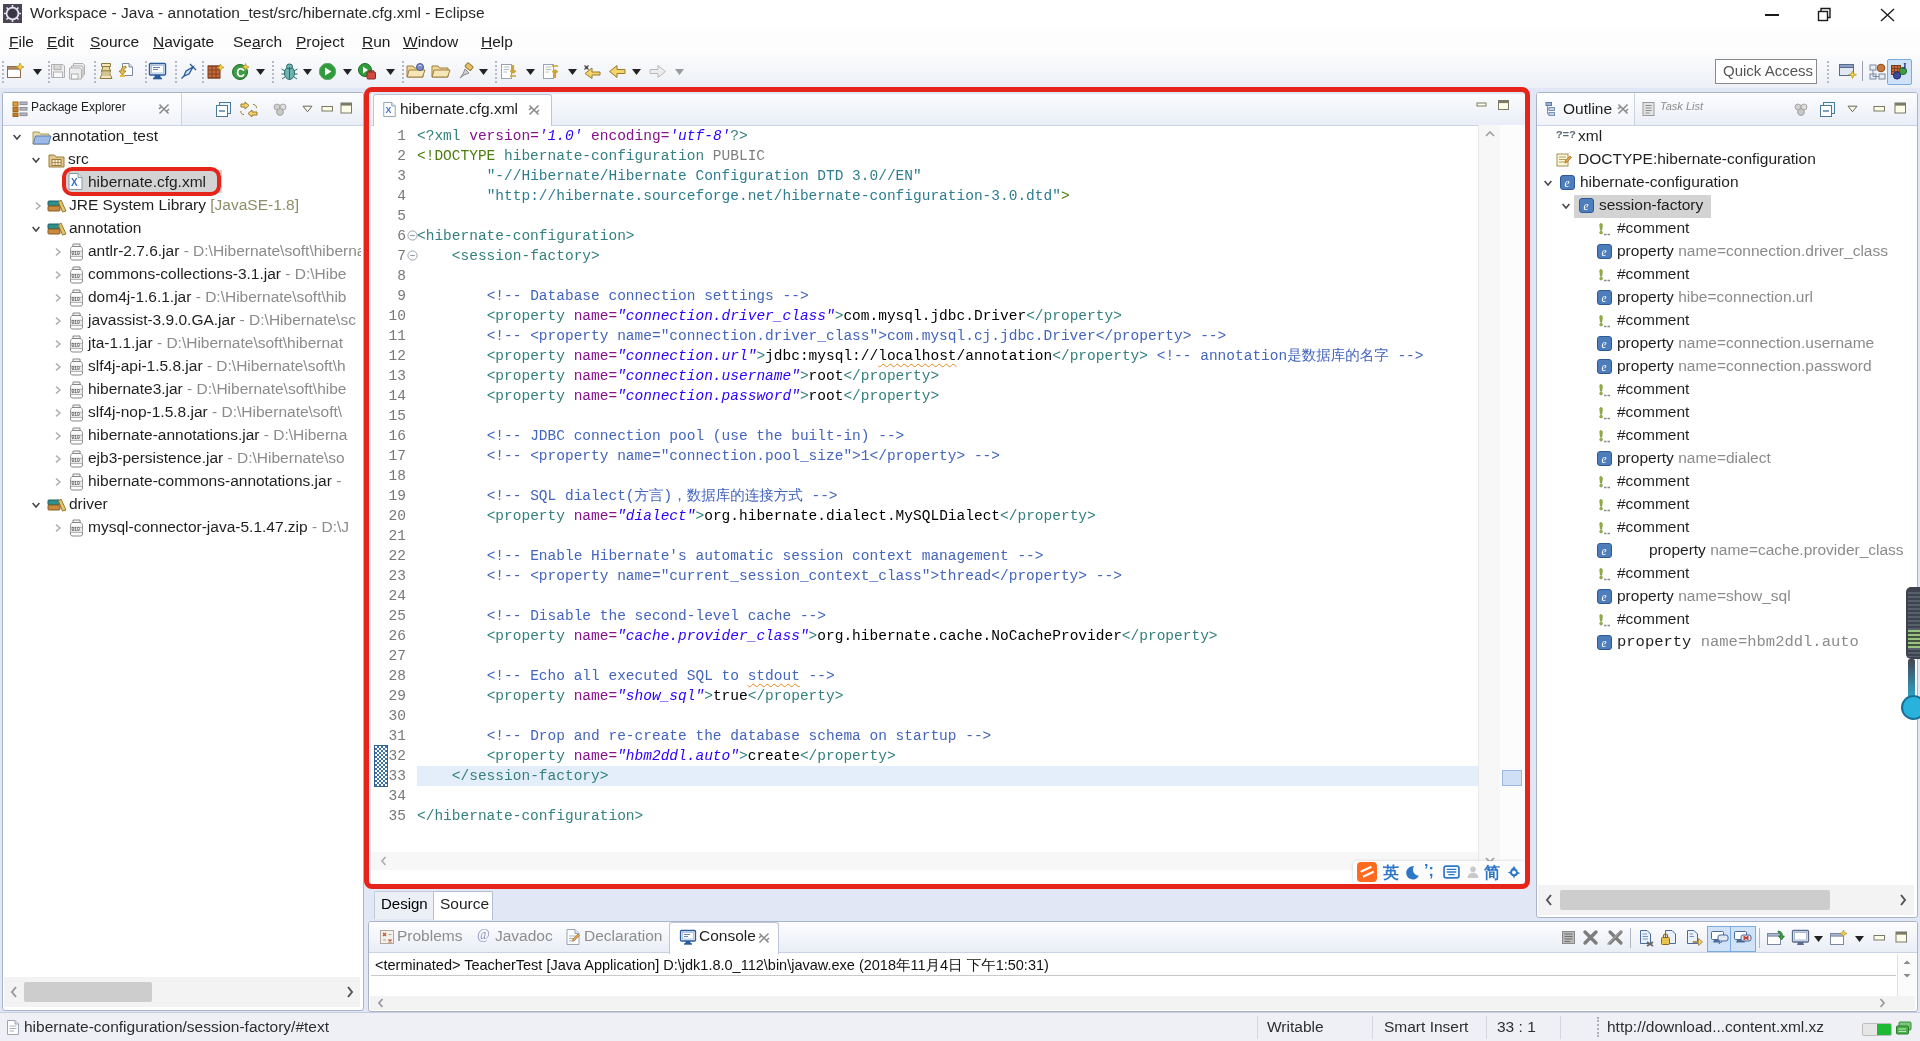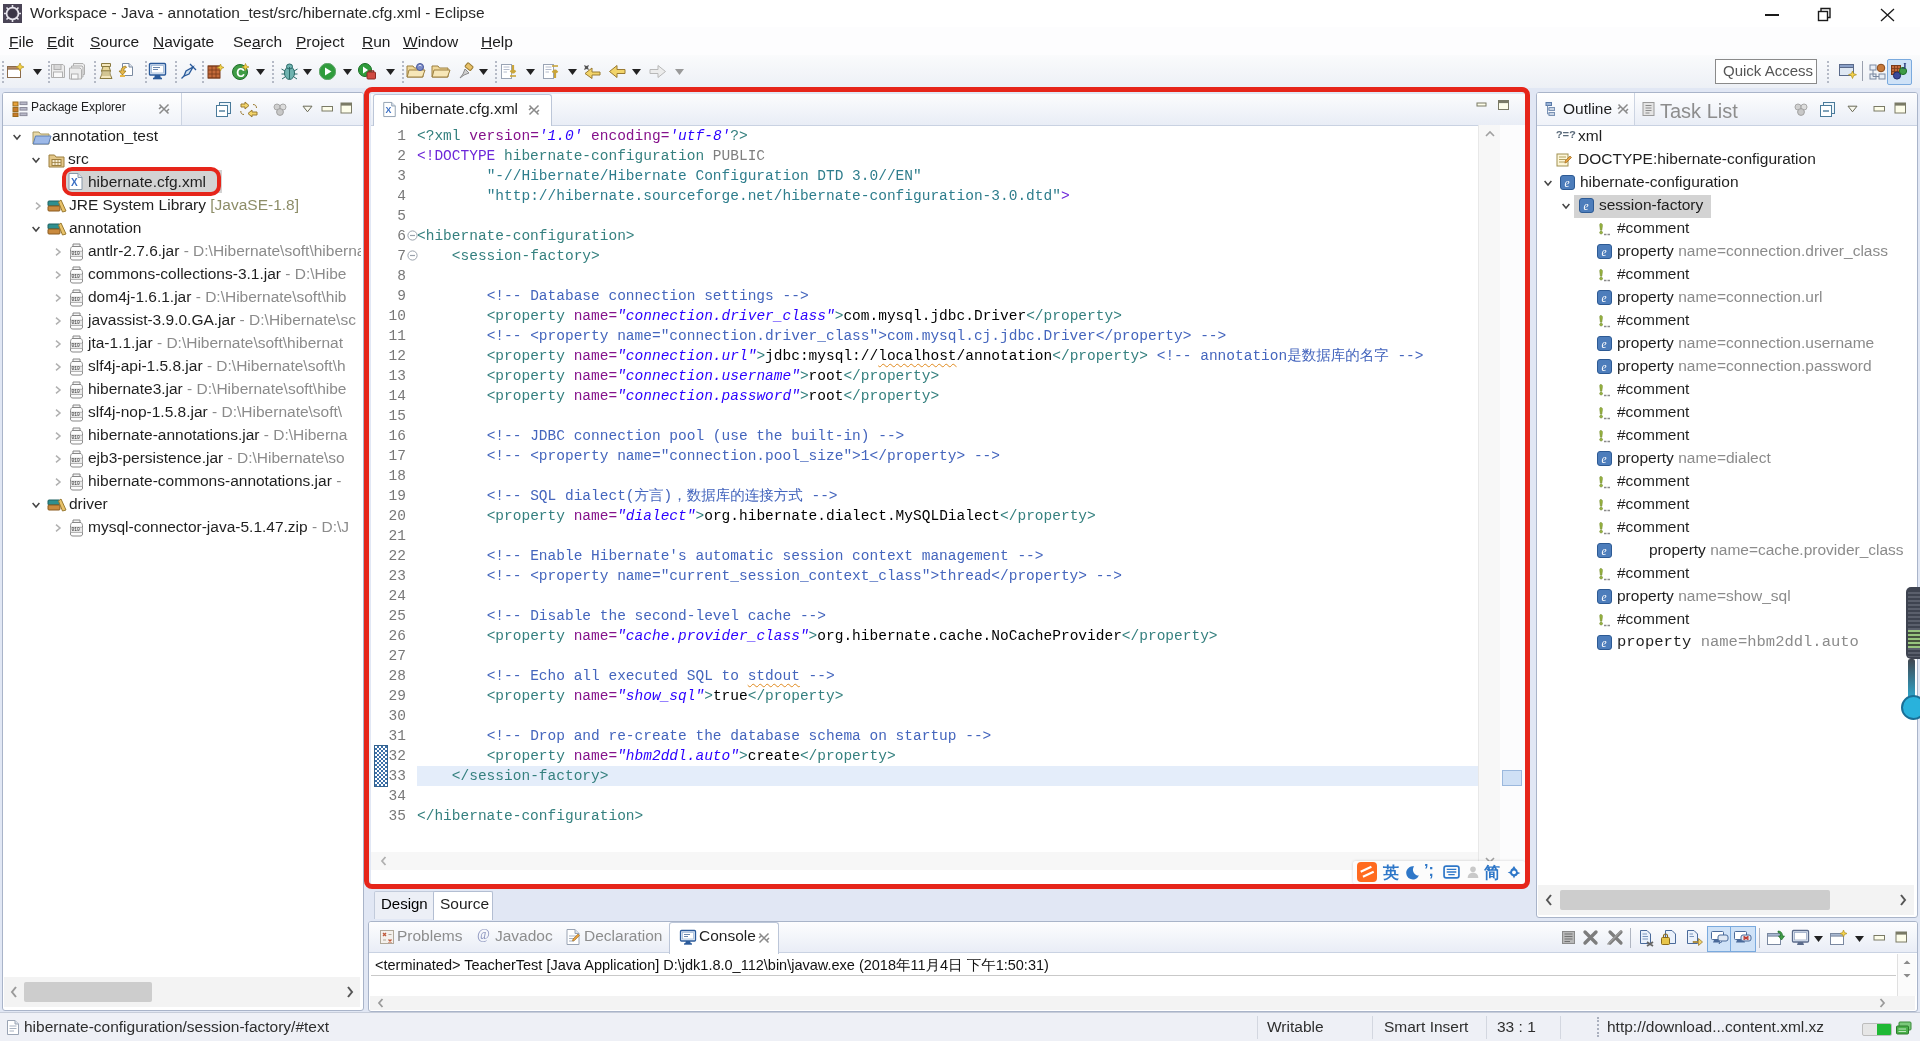--- a/index.html
+++ b/index.html
@@ -8,21 +8,21 @@
 .panel{position:absolute;background:#fff;border:1px solid #a9b4c9;border-radius:3px;}
 .phead{position:absolute;left:0;top:0;right:0;height:32px;
   background:linear-gradient(#fdfdfe,#e9edf6);border-bottom:1px solid #c9d2e2;border-radius:2px 2px 0 0;}
 .mono{font-family:"Liberation Mono",monospace;}
 .tg{color:#35807f}
 .st{color:#2e7d8c}
 .at{color:#85118b}
 .av{color:#2a00ff;font-style:italic}
 .cm{color:#4465bd}
 .gy{color:#7f7f7f}
-.dt{color:#6d28d9}
+.dt{color:#4d7c0f}
 .trow{position:absolute;white-space:nowrap;font-size:15.5px;color:#1f1f1f;}
 .wavy{text-decoration:underline;text-decoration-style:wavy;text-decoration-color:#e08a1e;text-decoration-thickness:1px;text-underline-offset:3px;}
 .gray{color:#8b8b8b;}
 .chev{position:absolute;width:10px;height:10px;}
 svg{display:block}
 </style></head>
 <body>
 <svg width="0" height="0" style="position:absolute">
   <defs>
     <g id="elem">
@@ -477,21 +477,21 @@
     <path d="M2.5 4.5 V8 H4 M2.5 8 V13 H4" stroke="#7a92b4" fill="none"></path>
   </svg>
   <div class="ab" style="left:26px;top:7px;font-size:15.5px;color:#1f1f1f;">Outline</div>
   <svg class="ab" style="left:80px;top:10px" width="12" height="12" viewBox="0 0 12 12">
       <path d="M1.5 1.5 L10.5 10.5 M10.5 1.5 L1.5 10.5 M1 6 L3 4 M11 6 L9 8" stroke="#8a8a8a" stroke-width="1.5" fill="none"></path>
     </svg>
   <svg class="ab" id="tl-icon" style="left:104px;top:8px" width="16" height="16" viewBox="0 0 16 16">
     <rect x="2" y="1.5" width="11" height="13" fill="#e4e4e4" stroke="#9a9a9a"></rect>
     <path d="M4.5 4.5 H10.5 M4.5 7 H10.5 M4.5 9.5 H10.5 M4.5 12 H8.5" stroke="#8a8a8a" stroke-width="1"></path>
   </svg>
-  <div class="ab" style="left:123px;top:7px;font-size:20px;color:#8d8d8d;">Task List</div>
+  <div class="ab" style="left:123px;top:7px;font-size:11px;color:#8d8d8d;font-style:italic;">Task List</div>
   <div class="ab" id="ol-tools" style="left:0;top:0;width:378px;height:32px;">
     <svg class="ab" style="left:255px;top:8px" width="18" height="17" viewBox="0 0 18 17">
       <circle cx="6" cy="6" r="3" fill="#d0d0d0" stroke="#a8a8a8"></circle>
       <circle cx="12" cy="6" r="3" fill="#dcdcdc" stroke="#a8a8a8"></circle>
       <circle cx="9" cy="11" r="3.4" fill="#c8c8c8" stroke="#a0a0a0"></circle>
     </svg>
     <svg class="ab" style="left:282px;top:8px" width="18" height="17" viewBox="0 0 18 17">
       <rect x="4.5" y="1.5" width="11" height="11" fill="#eef6fb" stroke="#4a7a9a"></rect>
       <rect x="1.5" y="4.5" width="11" height="11" fill="#fff" stroke="#4a7a9a"></rect>
       <path d="M4 10 H10" stroke="#4a7a9a" stroke-width="1.4"></path>
@@ -509,21 +509,21 @@
   </div>
   <div class="ab" id="ol-tree" style="left:0;top:33px;width:378px;height:758px;overflow:hidden;">
     <div class="ab" style="left:37px;top:69px;width:137px;height:23px;background:#d3d3d3;"></div>
     <div class="trow" style="left:41px;top:1px;">xml</div>
     <div class="trow" style="left:41px;top:24px;">DOCTYPE:hibernate-configuration</div>
     <div class="trow" style="left:43px;top:47px;">hibernate-configuration</div>
     <div class="trow" style="left:62px;top:70px;">session-factory</div>
     <div class="trow" style="left:80px;top:93px;">#comment</div>
     <div class="trow" style="left:80px;top:116px;">property <span class="gray">name=connection.driver_class</span></div>
     <div class="trow" style="left:80px;top:139px;">#comment</div>
-    <div class="trow" style="left:80px;top:162px;">property <span class="gray">name=connection.url</span></div>
+    <div class="trow" style="left:80px;top:162px;">property <span class="gray">hibe=connection.url</span></div>
     <div class="trow" style="left:80px;top:185px;">#comment</div>
     <div class="trow" style="left:80px;top:208px;">property <span class="gray">name=connection.username</span></div>
     <div class="trow" style="left:80px;top:231px;">property <span class="gray">name=connection.password</span></div>
     <div class="trow" style="left:80px;top:254px;">#comment</div>
     <div class="trow" style="left:80px;top:277px;">#comment</div>
     <div class="trow" style="left:80px;top:300px;">#comment</div>
     <div class="trow" style="left:80px;top:323px;">property <span class="gray">name=dialect</span></div>
     <div class="trow" style="left:80px;top:346px;">#comment</div>
     <div class="trow" style="left:80px;top:369px;">#comment</div>
     <div class="trow" style="left:80px;top:392px;">#comment</div>

